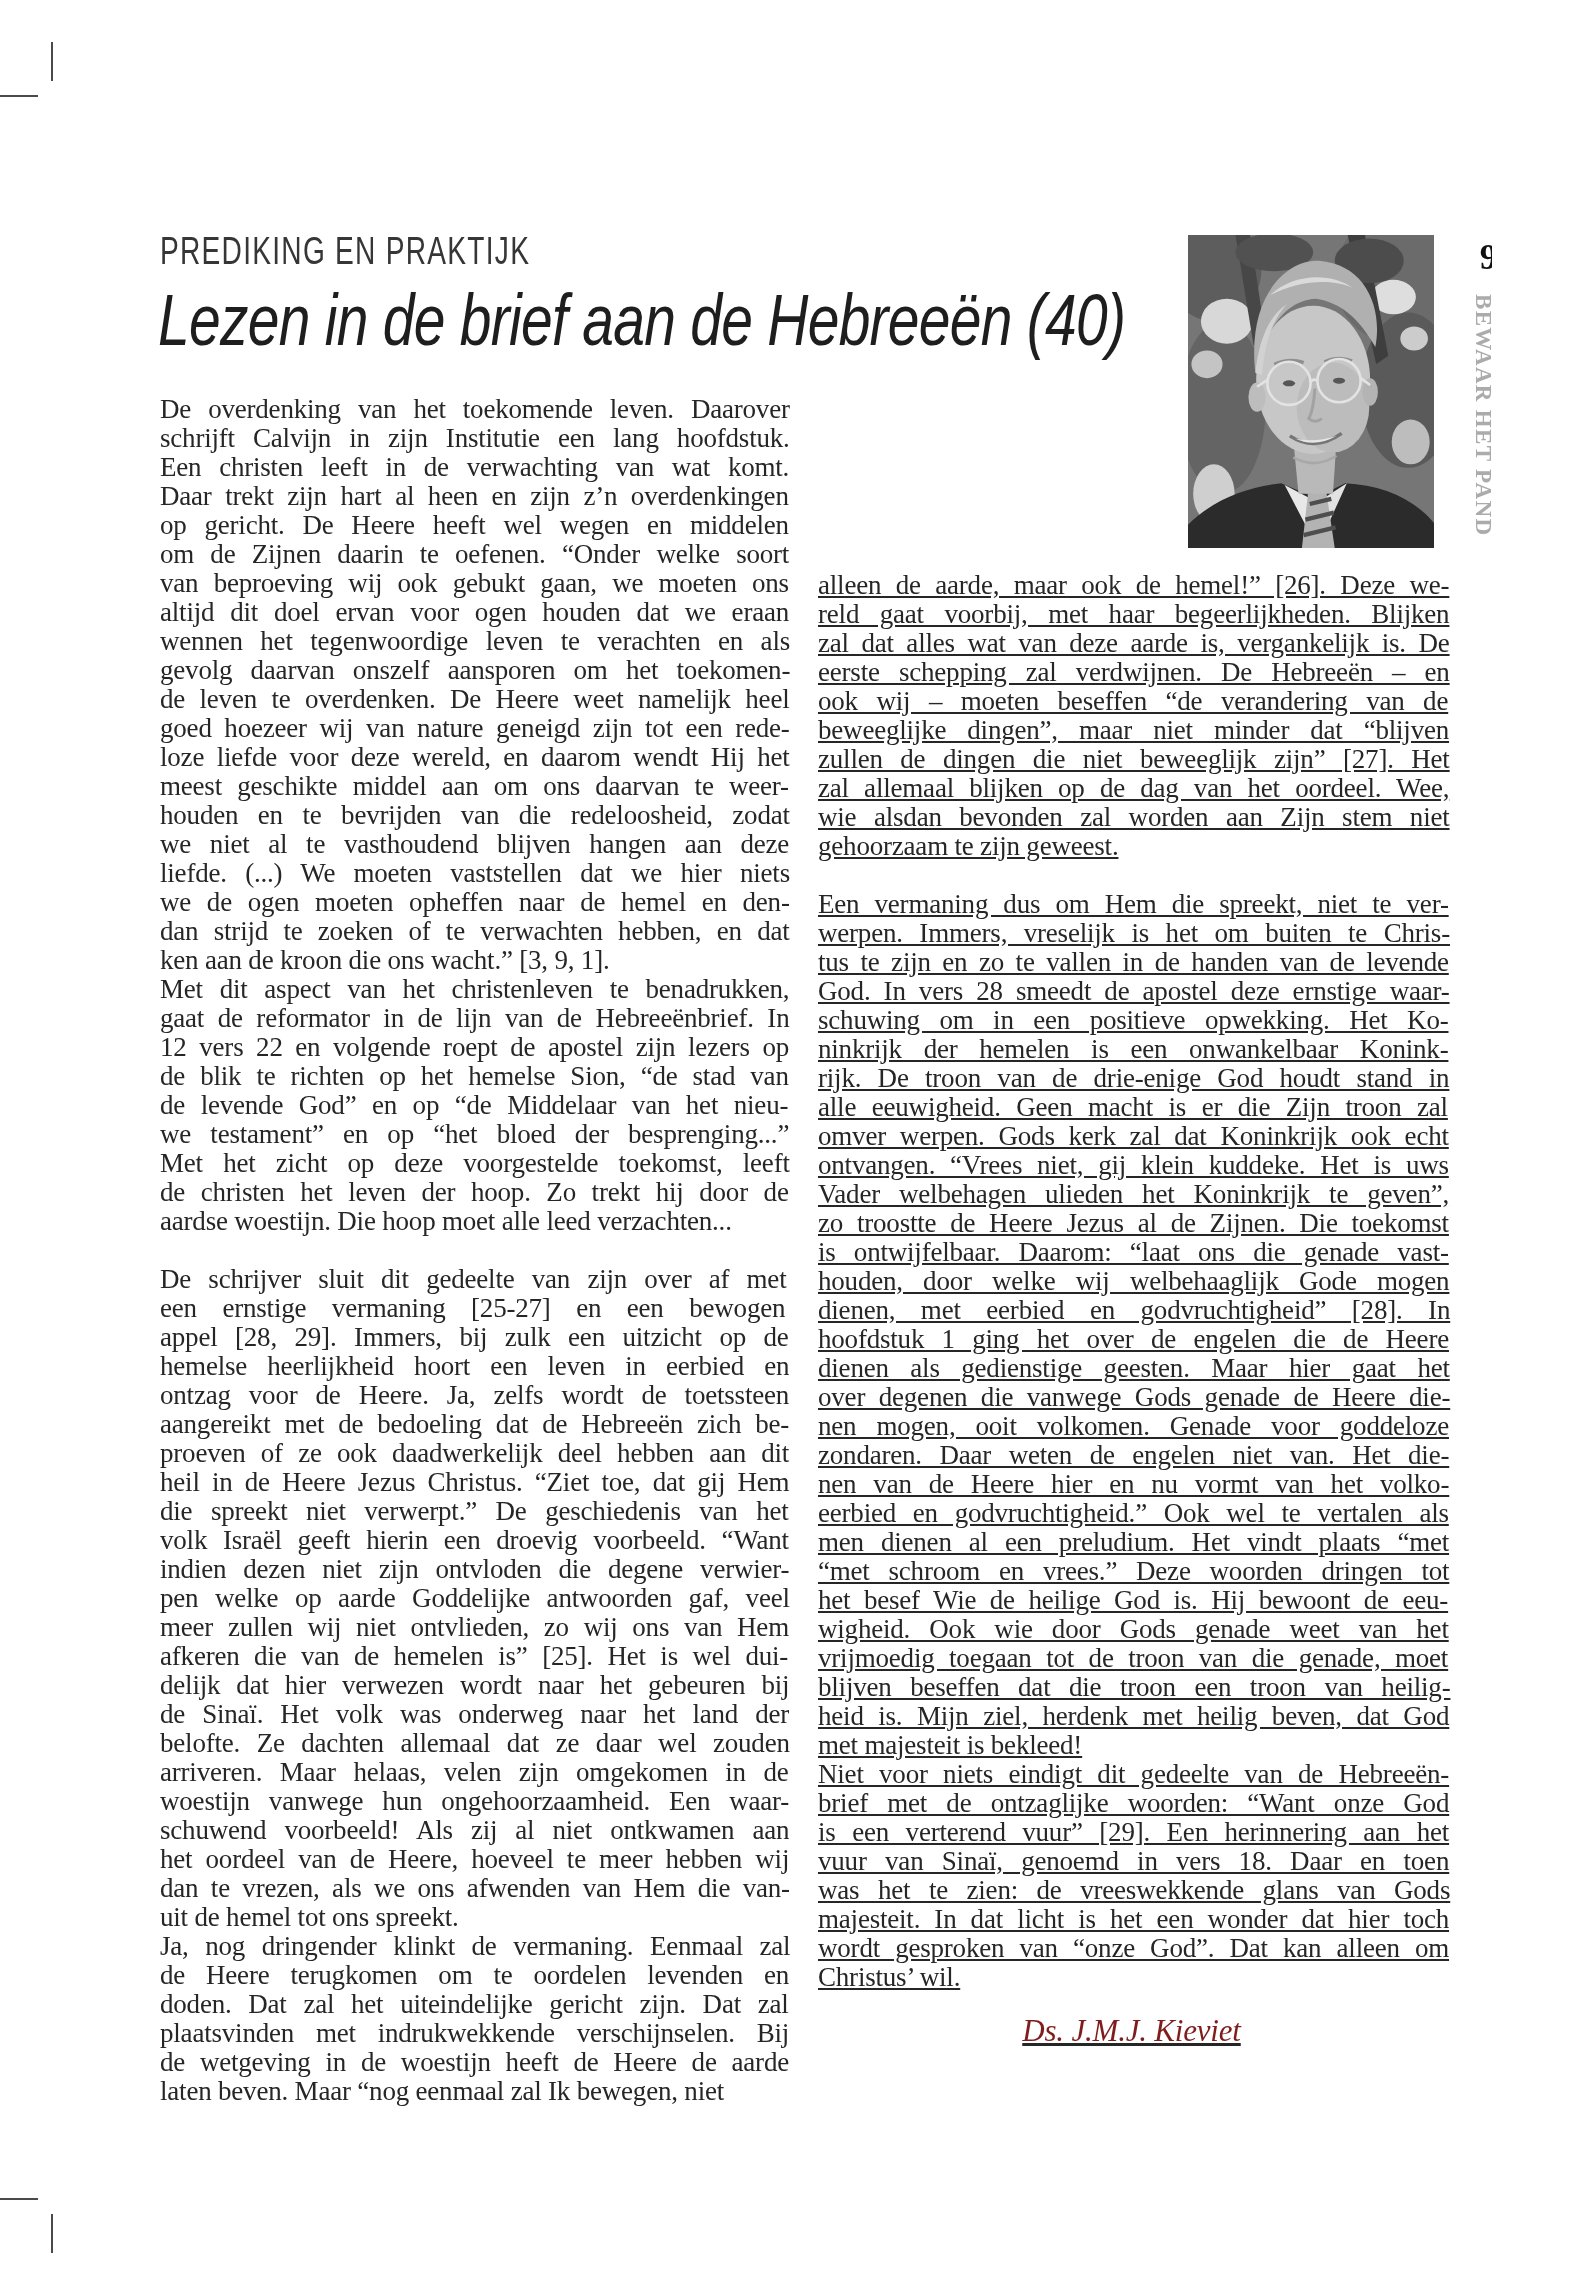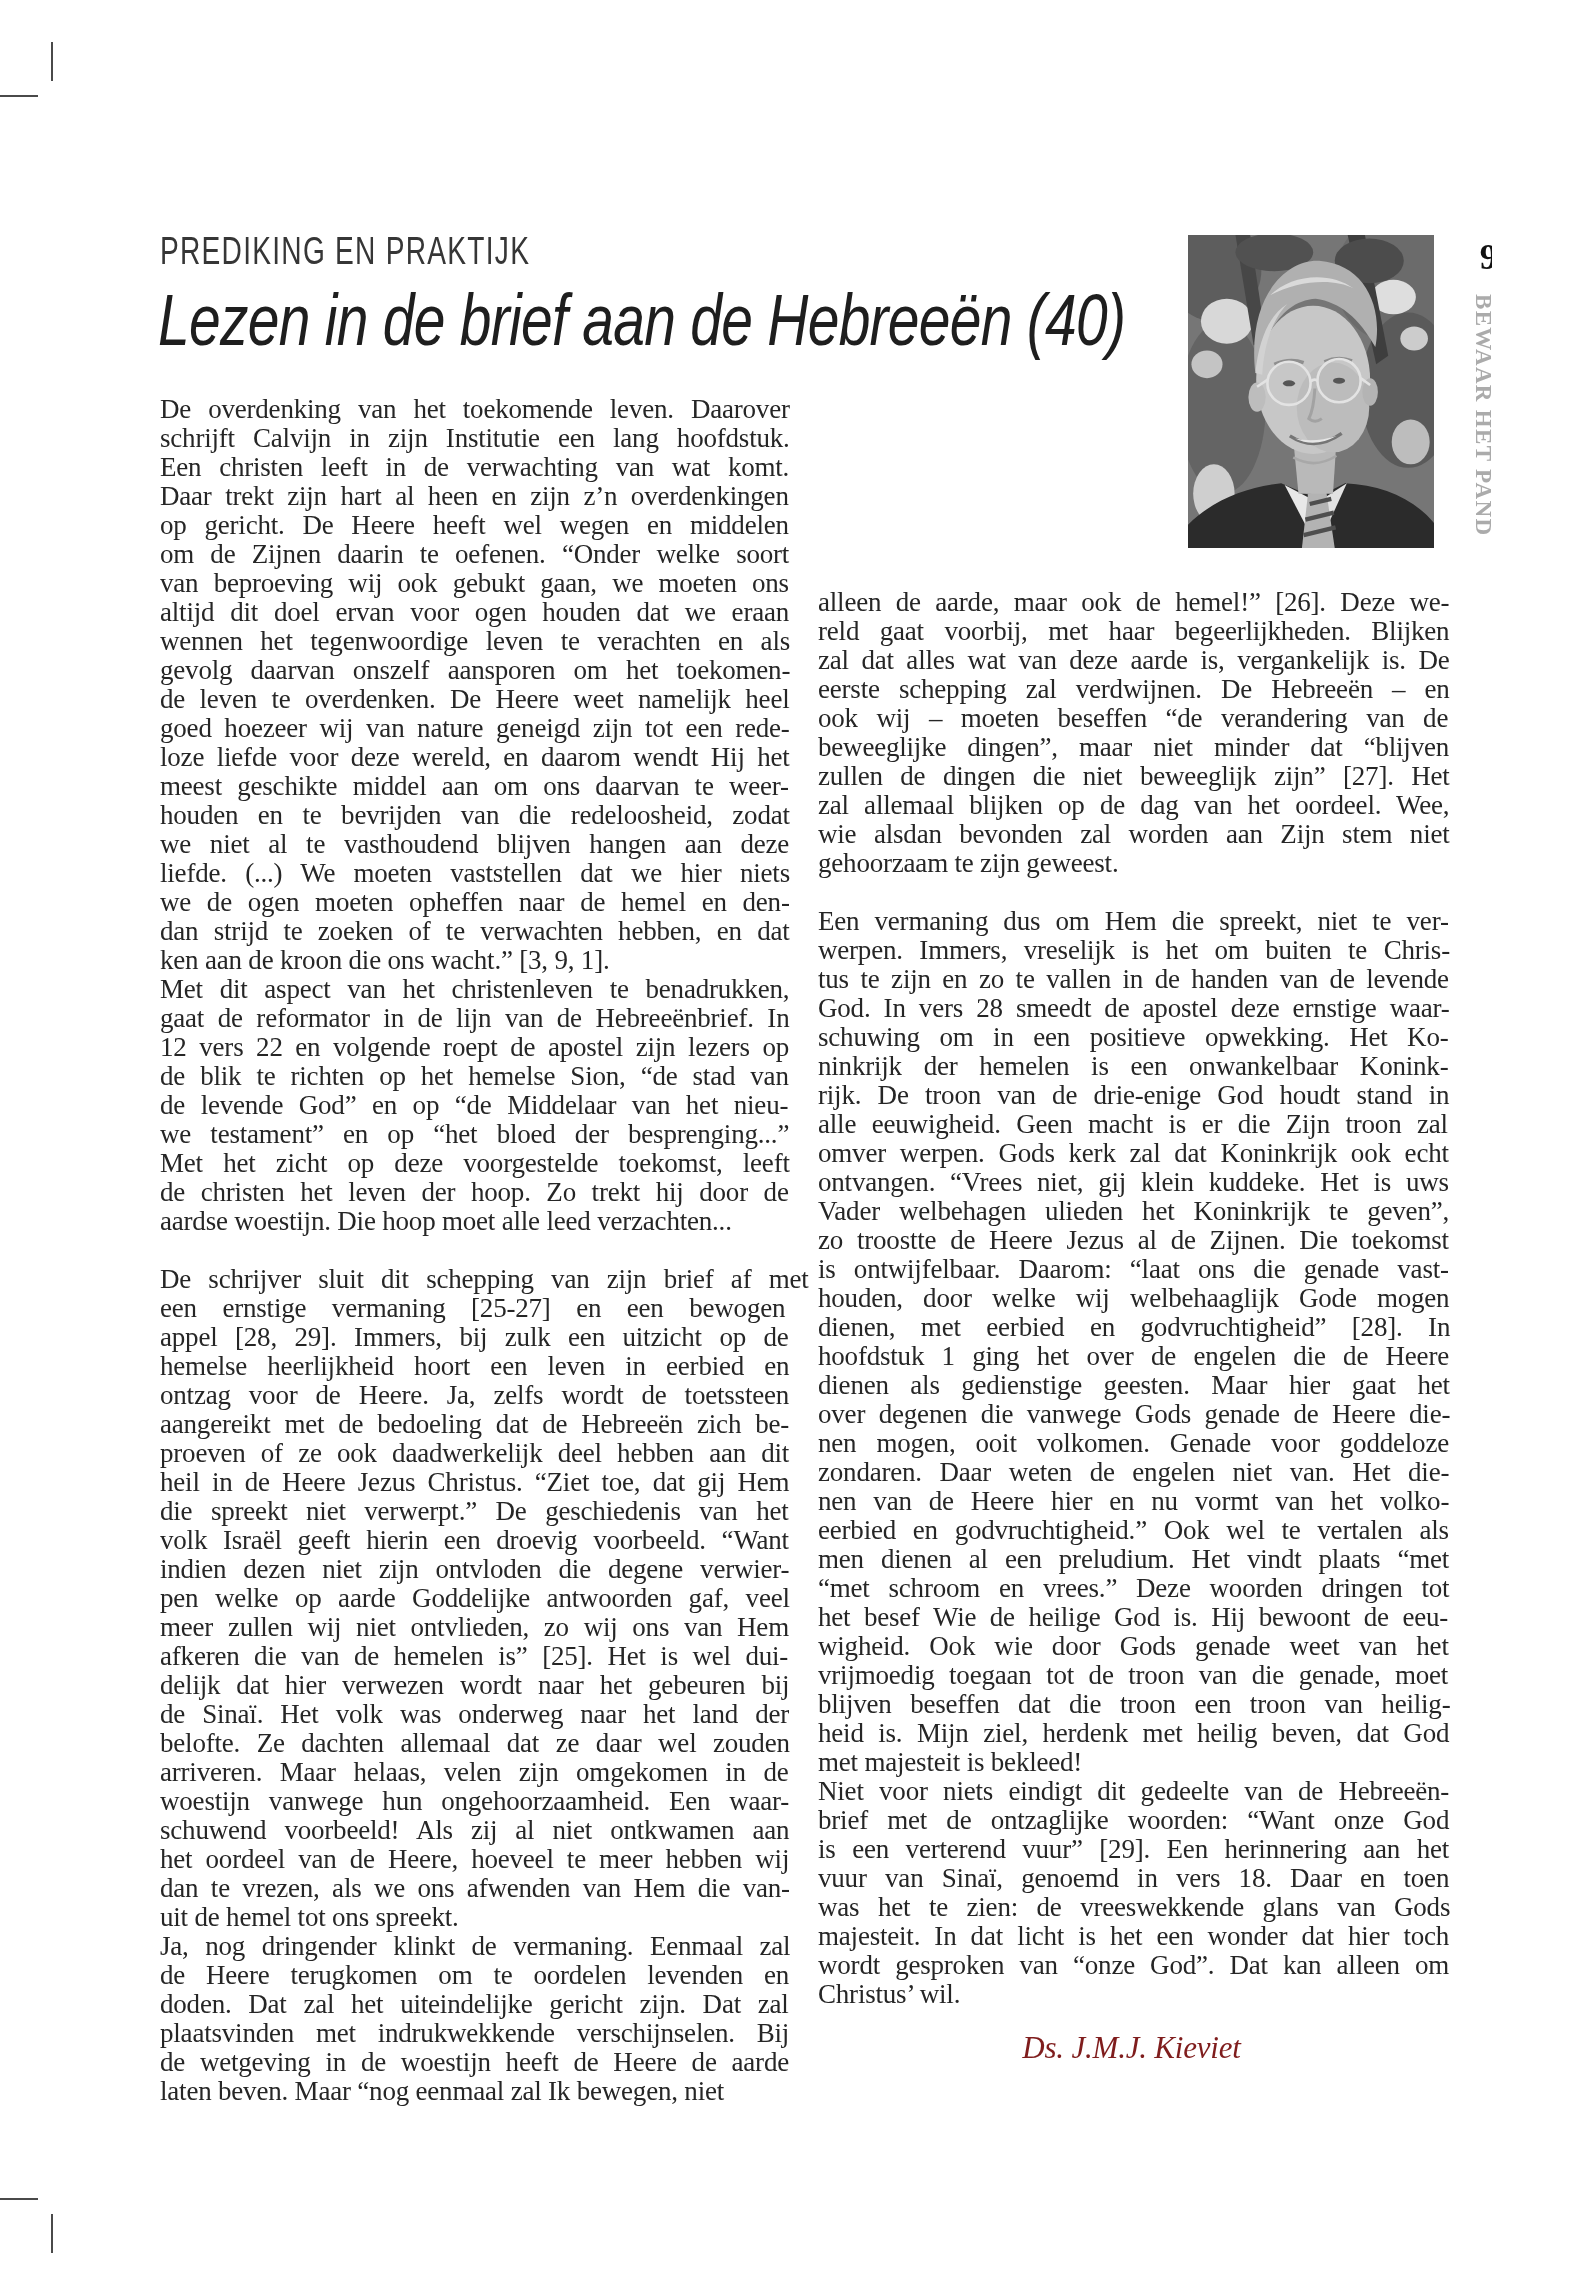--- a/index.html
+++ b/index.html
@@ -10,21 +10,21 @@
   
   .kicker{position:absolute;left:160px;top:230px;font-family:"Liberation Sans",sans-serif;
           font-size:38px;letter-spacing:1.7px;color:#363636;white-space:nowrap;
           transform:scaleX(.74);transform-origin:left top;}
   .title{position:absolute;left:158px;top:278px;font-family:"Liberation Sans",sans-serif;
          font-style:italic;font-size:73px;color:#1e1e1e;letter-spacing:-0.9px;white-space:nowrap;
          transform:scaleX(.78);transform-origin:left top;}
   
   .col{position:absolute;font-size:27px;line-height:29px;color:#262626;letter-spacing:-0.2px;}
   .col-left{left:160px;top:395px;width:626px;}
-  .col-right{left:818px;top:588px;width:627px;}
+  .col-right{left:818px;top:571px;width:627px;text-decoration:underline;}
   .para{margin:0;}
   .para.gap{margin-bottom:28.5px;}
   .tline{white-space:nowrap;overflow:visible;}
   .signature{text-align:center;font-style:italic;font-size:31px;color:#7f1d1d;margin-top:24px;}
   
   .pagenum{position:absolute;left:1461px;top:238px;width:55px;text-align:center;
            font-weight:bold;font-size:35px;color:#111111;}
   .edge-label{position:absolute;left:1470px;top:294px;writing-mode:vertical-rl;
               font-weight:bold;font-size:23px;letter-spacing:1.3px;color:#ababab;white-space:nowrap;}
   
@@ -138,21 +138,21 @@
         <div class="tline just" style="display: block; word-spacing: 7px;">gaat de reformator in de lijn van de Hebreeënbrief. In</div>
         <div class="tline just" style="display: block; word-spacing: 6.1px;">12 vers 22 en volgende roept de apostel zijn lezers op</div>
         <div class="tline just" style="display: block; word-spacing: 8.5px;">de blik te richten op het hemelse Sion, “de stad van</div>
         <div class="tline just" style="display: block; word-spacing: 9px;">de levende God” en op “de Middelaar van het nieu-</div>
         <div class="tline just" style="display: block; word-spacing: 12.7px;">we testament” en op “het bloed der besprenging...”</div>
         <div class="tline just" style="display: block; word-spacing: 13.7px;">Met het zicht op deze voorgestelde toekomst, leeft</div>
         <div class="tline just" style="display: block; word-spacing: 9.1px;">de christen het leven der hoop. Zo trekt hij door de</div>
         <div class="tline">aardse woestijn. Die hoop moet alle leed verzachten...</div>
       </div>
       <div class="para">
-        <div class="tline just" style="display: block; word-spacing: 10.7px;">De schrijver sluit dit schepping van zijn brief af met</div>
+        <div class="tline just" style="display: block; word-spacing: 10.7px;">De schrijver sluit dit gedeelte van zijn over af met</div>
         <div class="tline just" style="display: block; word-spacing: 19px;">een ernstige vermaning [25-27] en een bewogen</div>
         <div class="tline just" style="display: block; word-spacing: 11px;">appel [28, 29]. Immers, bij zulk een uitzicht op de</div>
         <div class="tline just" style="display: block; word-spacing: 13.7px;">hemelse heerlijkheid hoort een leven in eerbied en</div>
         <div class="tline just" style="display: block; word-spacing: 11.5px;">ontzag voor de Heere. Ja, zelfs wordt de toetssteen</div>
         <div class="tline just" style="display: block; word-spacing: 7.4px;">aangereikt met de bedoeling dat de Hebreeën zich be-</div>
         <div class="tline just" style="display: block; word-spacing: 8.7px;">proeven of ze ook daadwerkelijk deel hebben aan dit</div>
         <div class="tline just" style="display: block; word-spacing: 5.7px;">heil in de Heere Jezus Christus. “Ziet toe, dat gij Hem</div>
         <div class="tline just" style="display: block; word-spacing: 12px;">die spreekt niet verwerpt.” De geschiedenis van het</div>
         <div class="tline just" style="display: block; word-spacing: 9.2px;">volk Israël geeft hierin een droevig voorbeeld. “Want</div>
         <div class="tline just" style="display: block; word-spacing: 10.4px;">indien dezen niet zijn ontvloden die degene verwier-</div>

